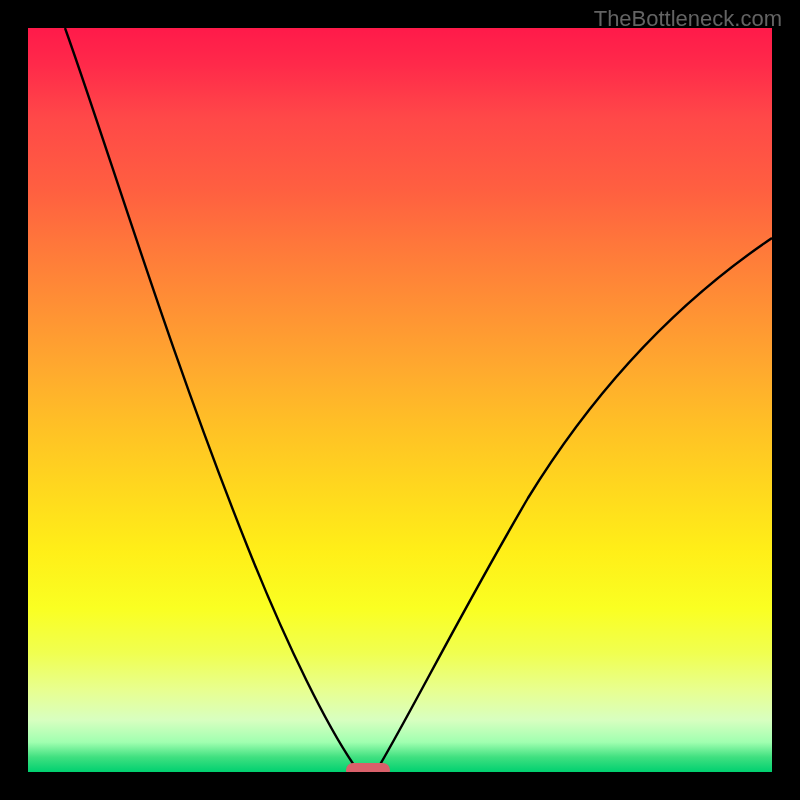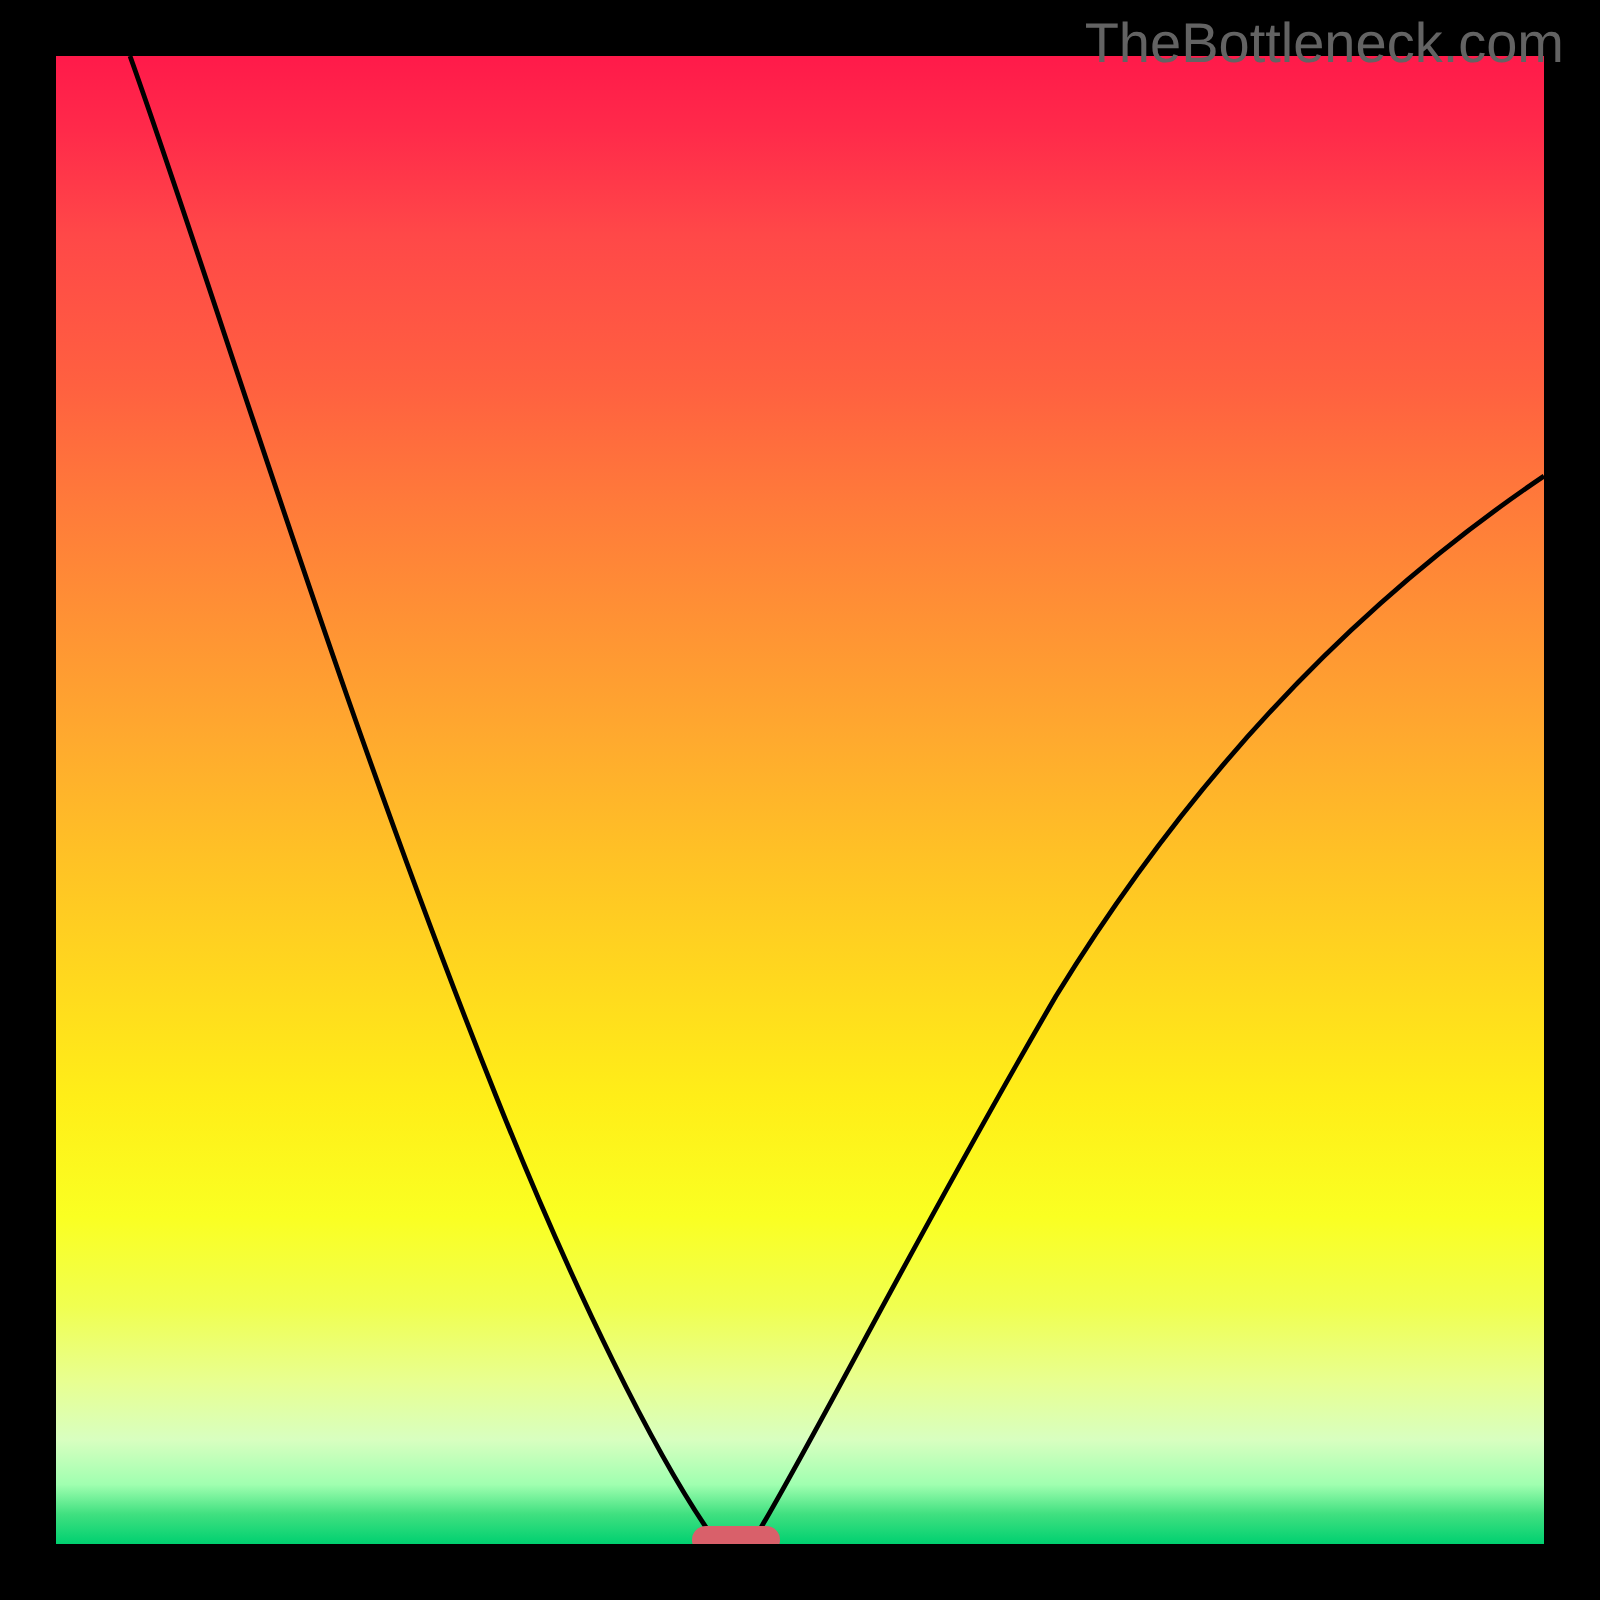--- a/index.html
+++ b/index.html
@@ -9,21 +9,21 @@
     height: 800px;
     background: #000;
     position: relative;
     font-family: Arial, sans-serif;
   }
   .watermark {
     position: absolute;
     top: 6px;
     right: 18px;
     color: #636363;
-    font-size: 28px;
+    font-size: 22px;
     font-weight: 400;
     z-index: 10;
   }
   .plot-area {
     position: absolute;
     left: 28px;
     top: 28px;
     width: 744px;
     height: 744px;
     overflow: hidden;

